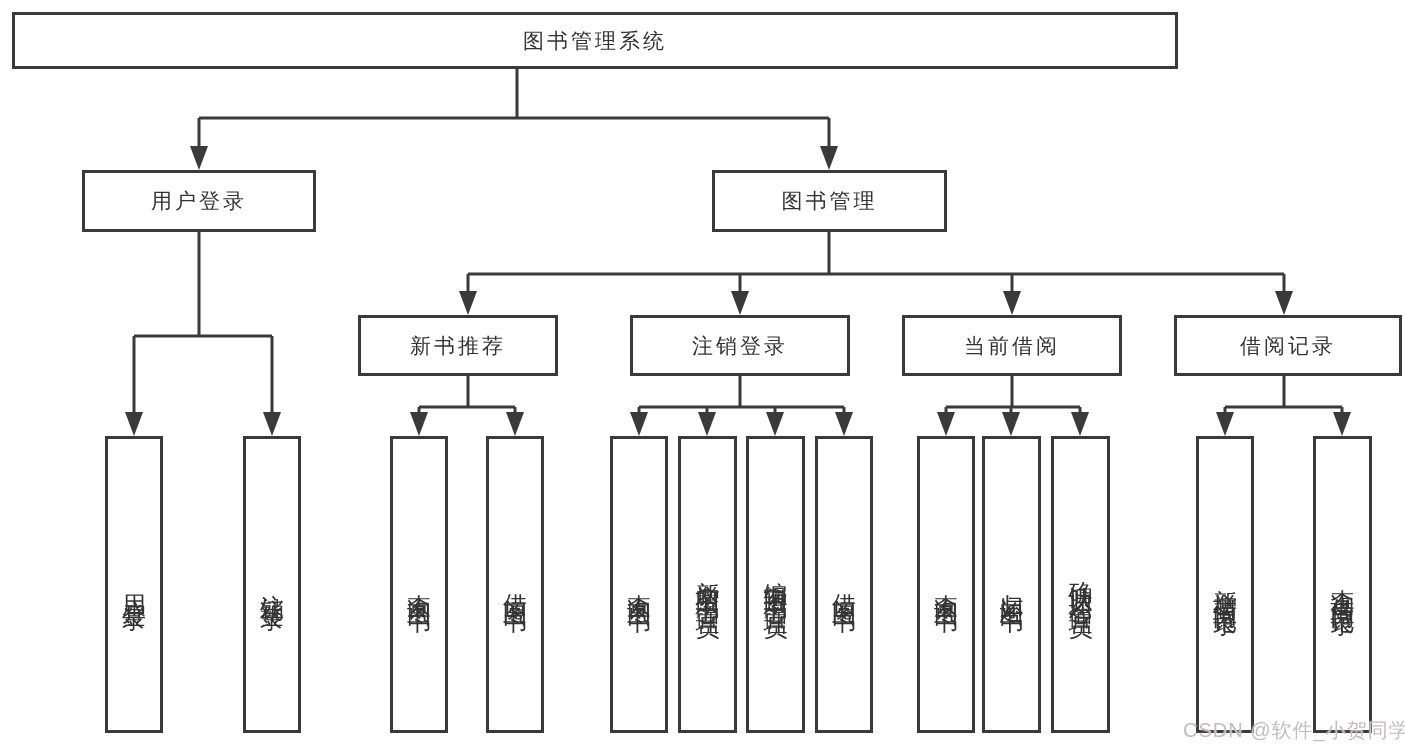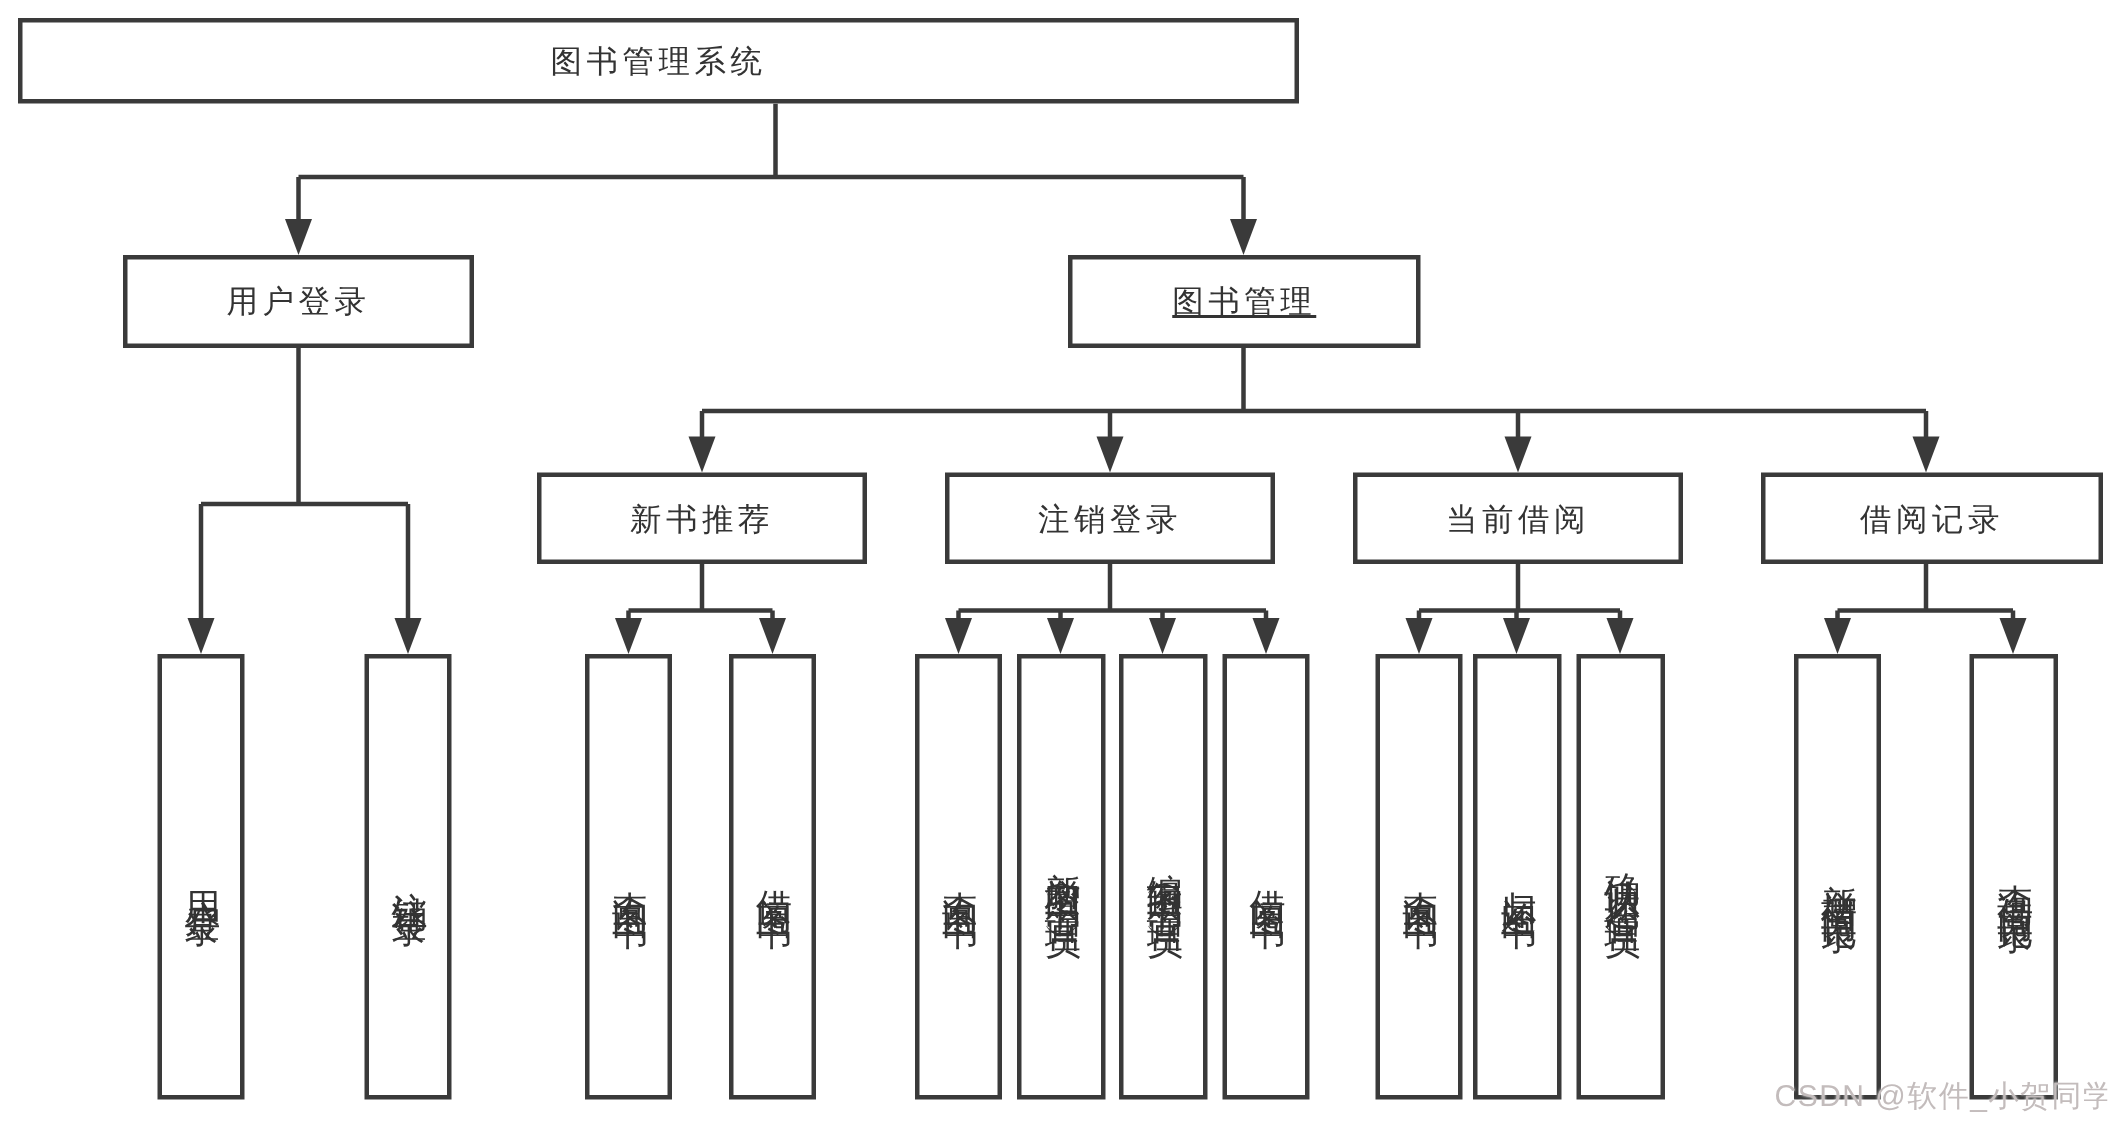--- a/index.html
+++ b/index.html
@@ -31,21 +31,21 @@
     align-items: center;
     justify-content: center;
     color: #333333;
   }
   .box.hbox span {
     font-size: 21px;
     letter-spacing: 3px;
     white-space: nowrap;
     color: #333333;
   }
-  .box.root { left: 12px; top: 12px; width: 854px; height: 57px; }
+  .box.root { left: 12px; top: 12px; width: 1166px; height: 57px; }
   .box.lvl2 { height: 62px; top: 170px; }
   .box.lvl3 { height: 61px; top: 315px; }
   .box.leaf { top: 436px; height: 297px; width: 58px; }
   .box.leaf span {
     writing-mode: vertical-rl;
     text-orientation: mixed;
     font-size: 24px;
     letter-spacing: 5px;
     line-height: 1;
     color: #333333;
@@ -106,25 +106,25 @@
     </g>
   </svg>
 
   <div class="box hbox root">
     <span>图书管理系统</span>
   </div>
 
   <div class="box hbox lvl2" style="left:82px; width:234px;">
     <span>用户登录</span>
   </div>
-  <div class="box hbox lvl2" style="left:712px; width:235px;text-decoration:underline;">
+  <div class="box hbox lvl2" style="left:712px; width:235px;">
     <span>图书管理</span>
   </div>
 
-  <div class="box hbox lvl3" style="left:358px; width:220px;">
+  <div class="box hbox lvl3" style="left:358px; width:200px;">
     <span>新书推荐</span>
   </div>
   <div class="box hbox lvl3" style="left:630px; width:220px;">
     <span>注销登录</span>
   </div>
   <div class="box hbox lvl3" style="left:902px; width:220px;text-align:right;">
     <span>当前借阅</span>
   </div>
   <div class="box hbox lvl3" style="left:1174px; width:228px;">
     <span>借阅记录</span>

